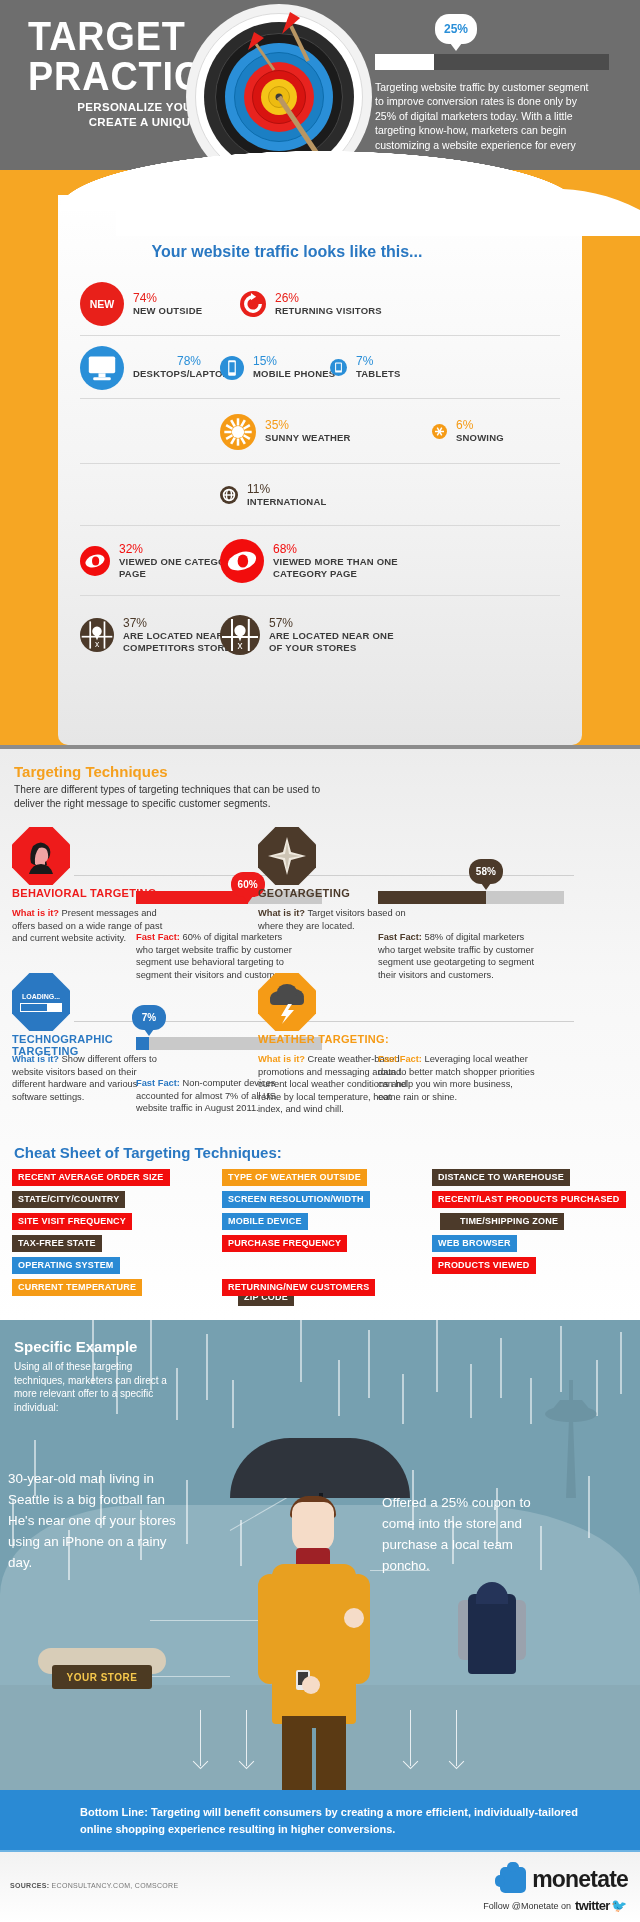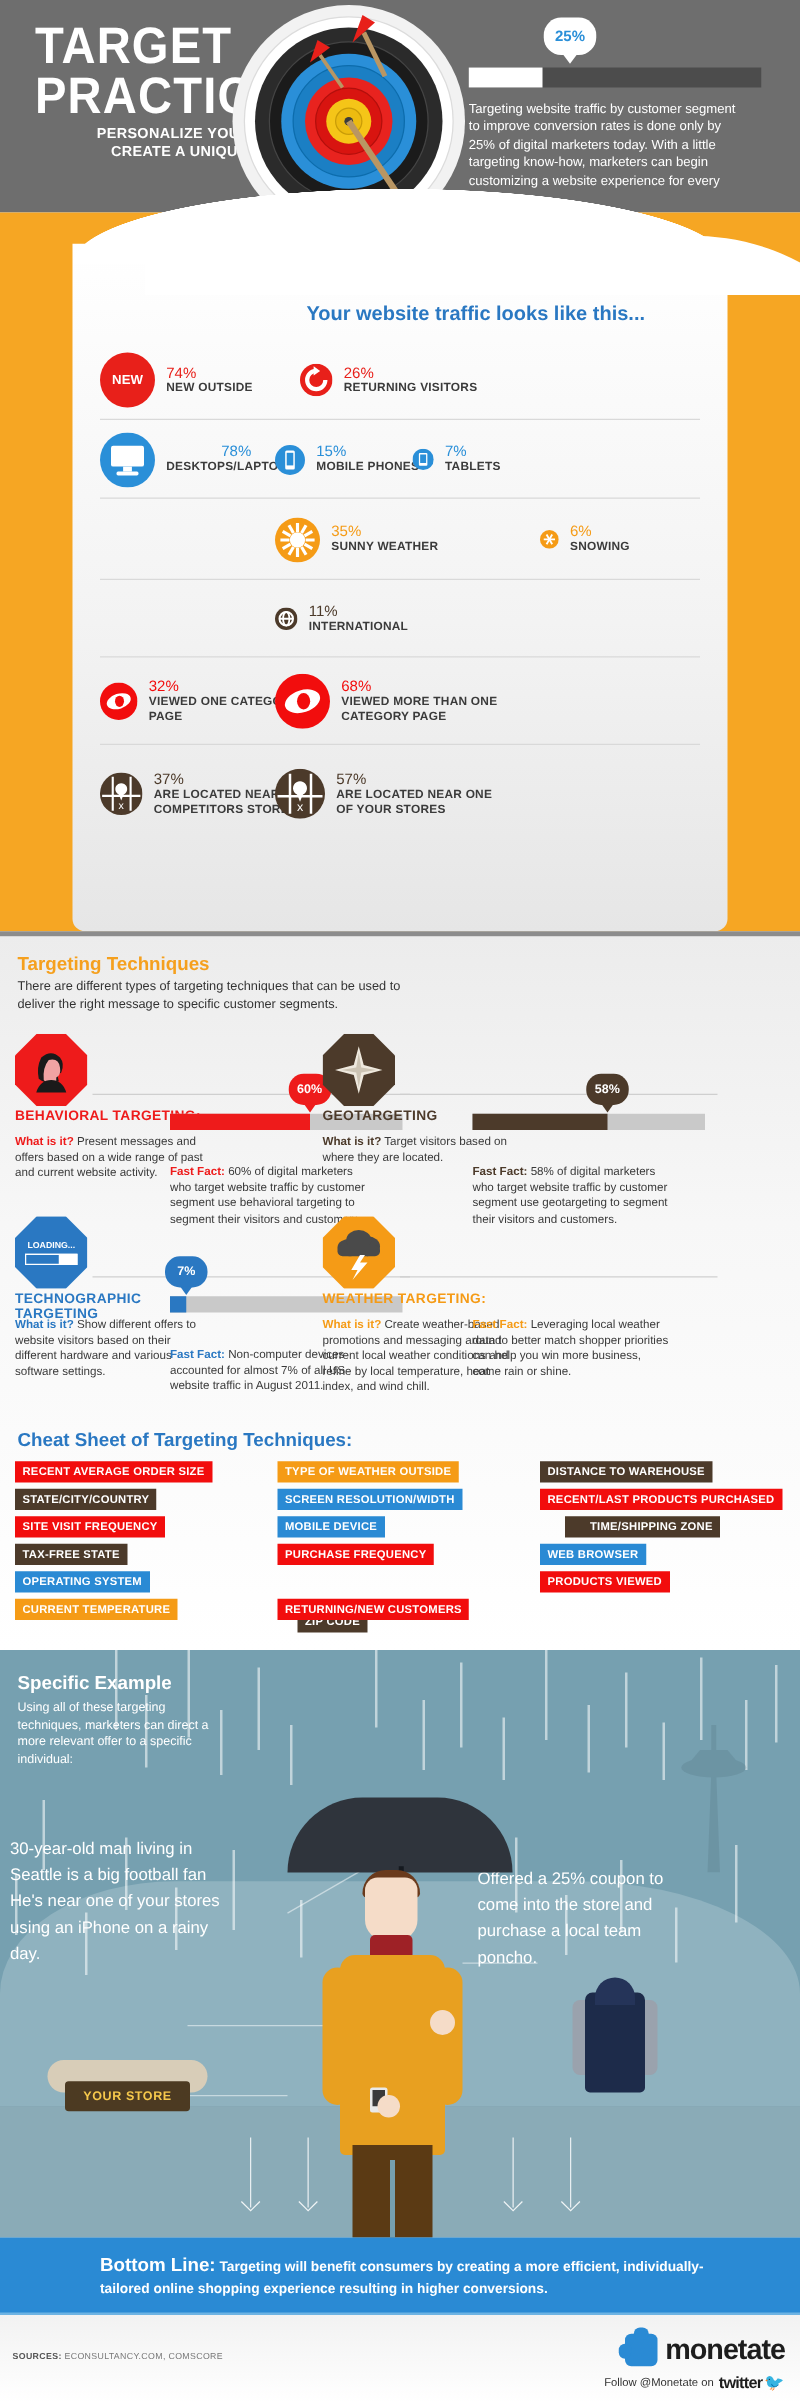--- a/index.html
+++ b/index.html
@@ -70,21 +70,21 @@
     border-radius:0 0 10px 10px;
   }
   .curtain:before {
     content:""; position:absolute; left:0; top:-44px; width:524px; height:60px;
     background:radial-gradient(ellipse 262px 60px at 50% 100%, #ffffff 0 99.6%, transparent 100%);
   }
   .curtain-top {
     position:absolute; left:58px; top:-19px; width:524px; height:60px;
   }
   .traffic-head {
-    position:absolute; left:0; top:48px; width:458px; text-align:right;
+    position:absolute; left:0; top:48px; width:458px; text-align:center;
     color:#2a78c2; font-size:16px; font-weight:bold;
   }
   .trow {
     position:absolute; left:22px; width:480px;
     border-top:1px solid #d9d9d9;
   }
   .trow:first-of-type { border-top:none; }
   .titem { position:absolute; display:flex; align-items:center; }
   .ticon {
     border-radius:50%; display:flex; align-items:center; justify-content:center;
@@ -226,21 +226,21 @@
 
   
   .bottom {
     position:absolute; left:0; top:1790px; width:640px; height:62px;
     background:#2a8ad4; border-bottom:2px solid #6db3e3;
   }
   .bottom-txt {
     position:absolute; left:80px; top:14px; width:500px;
     color:#ffffff; font-size:11px; line-height:17px; font-weight:bold;
   }
-  .bottom-txt .bl { font-size:15px; }
+  .bottom-txt .bl { font-size:11px; }
 
   
   .footer {
     position:absolute; left:0; top:1852px; width:640px; height:70px;
     background:linear-gradient(180deg,#f2f2f2,#ffffff);
   }
   .sources { position:absolute; left:10px; top:30px; font-size:7px; color:#777; letter-spacing:0.3px; }
   .sources b { color:#555; }
   .logo { position:absolute; right:12px; top:14px; display:flex; align-items:center; }
   .logo-mark { width:26px; height:26px; background:#2a8ad4; border-radius:5px; position:relative; margin-right:6px; }
@@ -506,21 +506,21 @@
               <path d="M10,40 q3,-10 12,-10 q9,0 12,10 Z" fill="#1a1a1a"></path>
             </svg>
           </div>
         </div>
         <div class="hr" style="left: 74px; top: 126px; width: 254px;"></div>
         <div class="btitle" style="position: absolute; left: 12px; top: 138px; color: rgb(238, 27, 27); width: 170px;">BEHAVIORAL TARGETING:</div>
         <div class="bbody" style="position: absolute; left: 12px; top: 158px;"><b style="color:#ee1b1b">What is it?</b><span> Present messages and offers based on a wide range of past and current website activity.</span></div>
         <div class="bar" style="left: 136px; top: 142px;">
           <div class="bar-fill" style="width: 60%; background: rgb(238, 27, 27);"></div>
         </div>
-        <div class="pin2" style="left: 230.6px; top: 110px; background: rgb(238, 27, 27); color: rgb(238, 27, 27);">
+        <div class="pin2" style="left: 230.6px; top: 123px; background: rgb(238, 27, 27); color: rgb(238, 27, 27);">
           <span style="color:#fff">60%</span>
         </div>
         <div class="fact" style="left: 136px; top: 182px;"><b style="color:#ee1b1b">Fast Fact:</b><span> 60% of digital marketers who target website traffic by customer segment use behavioral targeting to segment their visitors and customers.</span></div>
         <div class="octo" style="left: 258px; top: 78px; background: rgb(76, 58, 42);">
           <div style="width:46px;height:46px;display:flex;align-items:center;justify-content:center;">
             <svg width="44" height="44" viewBox="0 0 44 44">
               <polygon points="22,3 26,18 41,22 26,26 22,41 18,26 3,22 18,18" fill="#efe9de"></polygon>
               <polygon points="22,8 24,20 36,22 24,24 22,36 20,24 8,22 20,20" fill="#cdc4b4"></polygon>
               <polygon points="33,11 25,19 33,11" fill="#efe9de"></polygon>
               <polygon points="11,33 19,25 11,33" fill="#efe9de"></polygon>
@@ -580,21 +580,21 @@
         <div class="tag" style="left: 12px; top: 508px; background: rgb(42, 138, 212);">OPERATING SYSTEM</div>
         <div class="tag" style="left: 12px; top: 530px; background: rgb(245, 155, 22);">CURRENT TEMPERATURE</div>
         <div class="tag" style="left: 222px; top: 420px; background: rgb(245, 155, 22);">TYPE OF WEATHER OUTSIDE</div>
         <div class="tag" style="left: 222px; top: 442px; background: rgb(42, 138, 212);">SCREEN RESOLUTION/WIDTH</div>
         <div class="tag" style="left: 222px; top: 464px; background: rgb(42, 138, 212);">MOBILE DEVICE</div>
         <div class="tag" style="left: 222px; top: 486px; background: rgb(242, 13, 13);">PURCHASE FREQUENCY</div>
         <div class="tag" style="left: 238px; top: 508px; background: rgb(76, 58, 42); margin-top: 32px;">ZIP CODE</div>
         <div class="tag" style="left: 222px; top: 530px; background: rgb(242, 13, 13);">RETURNING/NEW CUSTOMERS</div>
         <div class="tag" style="left: 432px; top: 420px; background: rgb(76, 58, 42);">DISTANCE TO WAREHOUSE</div>
         <div class="tag" style="left: 432px; top: 442px; background: rgb(242, 13, 13);">RECENT/LAST PRODUCTS PURCHASED</div>
-        <div class="tag" style="left: 452px; top: 464px; background: rgb(76, 58, 42); padding-left: 20px;">TIME/SHIPPING ZONE</div>
+        <div class="tag" style="left: 440px; top: 464px; background: rgb(76, 58, 42); padding-left: 20px;">TIME/SHIPPING ZONE</div>
         <div class="tag" style="left: 432px; top: 486px; background: rgb(42, 138, 212);">WEB BROWSER</div>
         <div class="tag" style="left: 432px; top: 508px; background: rgb(242, 13, 13);">PRODUCTS VIEWED</div>
       </div>
   </div>
 
   <div class="scene">
     <div class="cloudband"></div>
     <div class="ground"></div>
     <div id="rainLines">
         <div class="rain" style="left: 92px; top: 0px; height: 64px;"></div>

